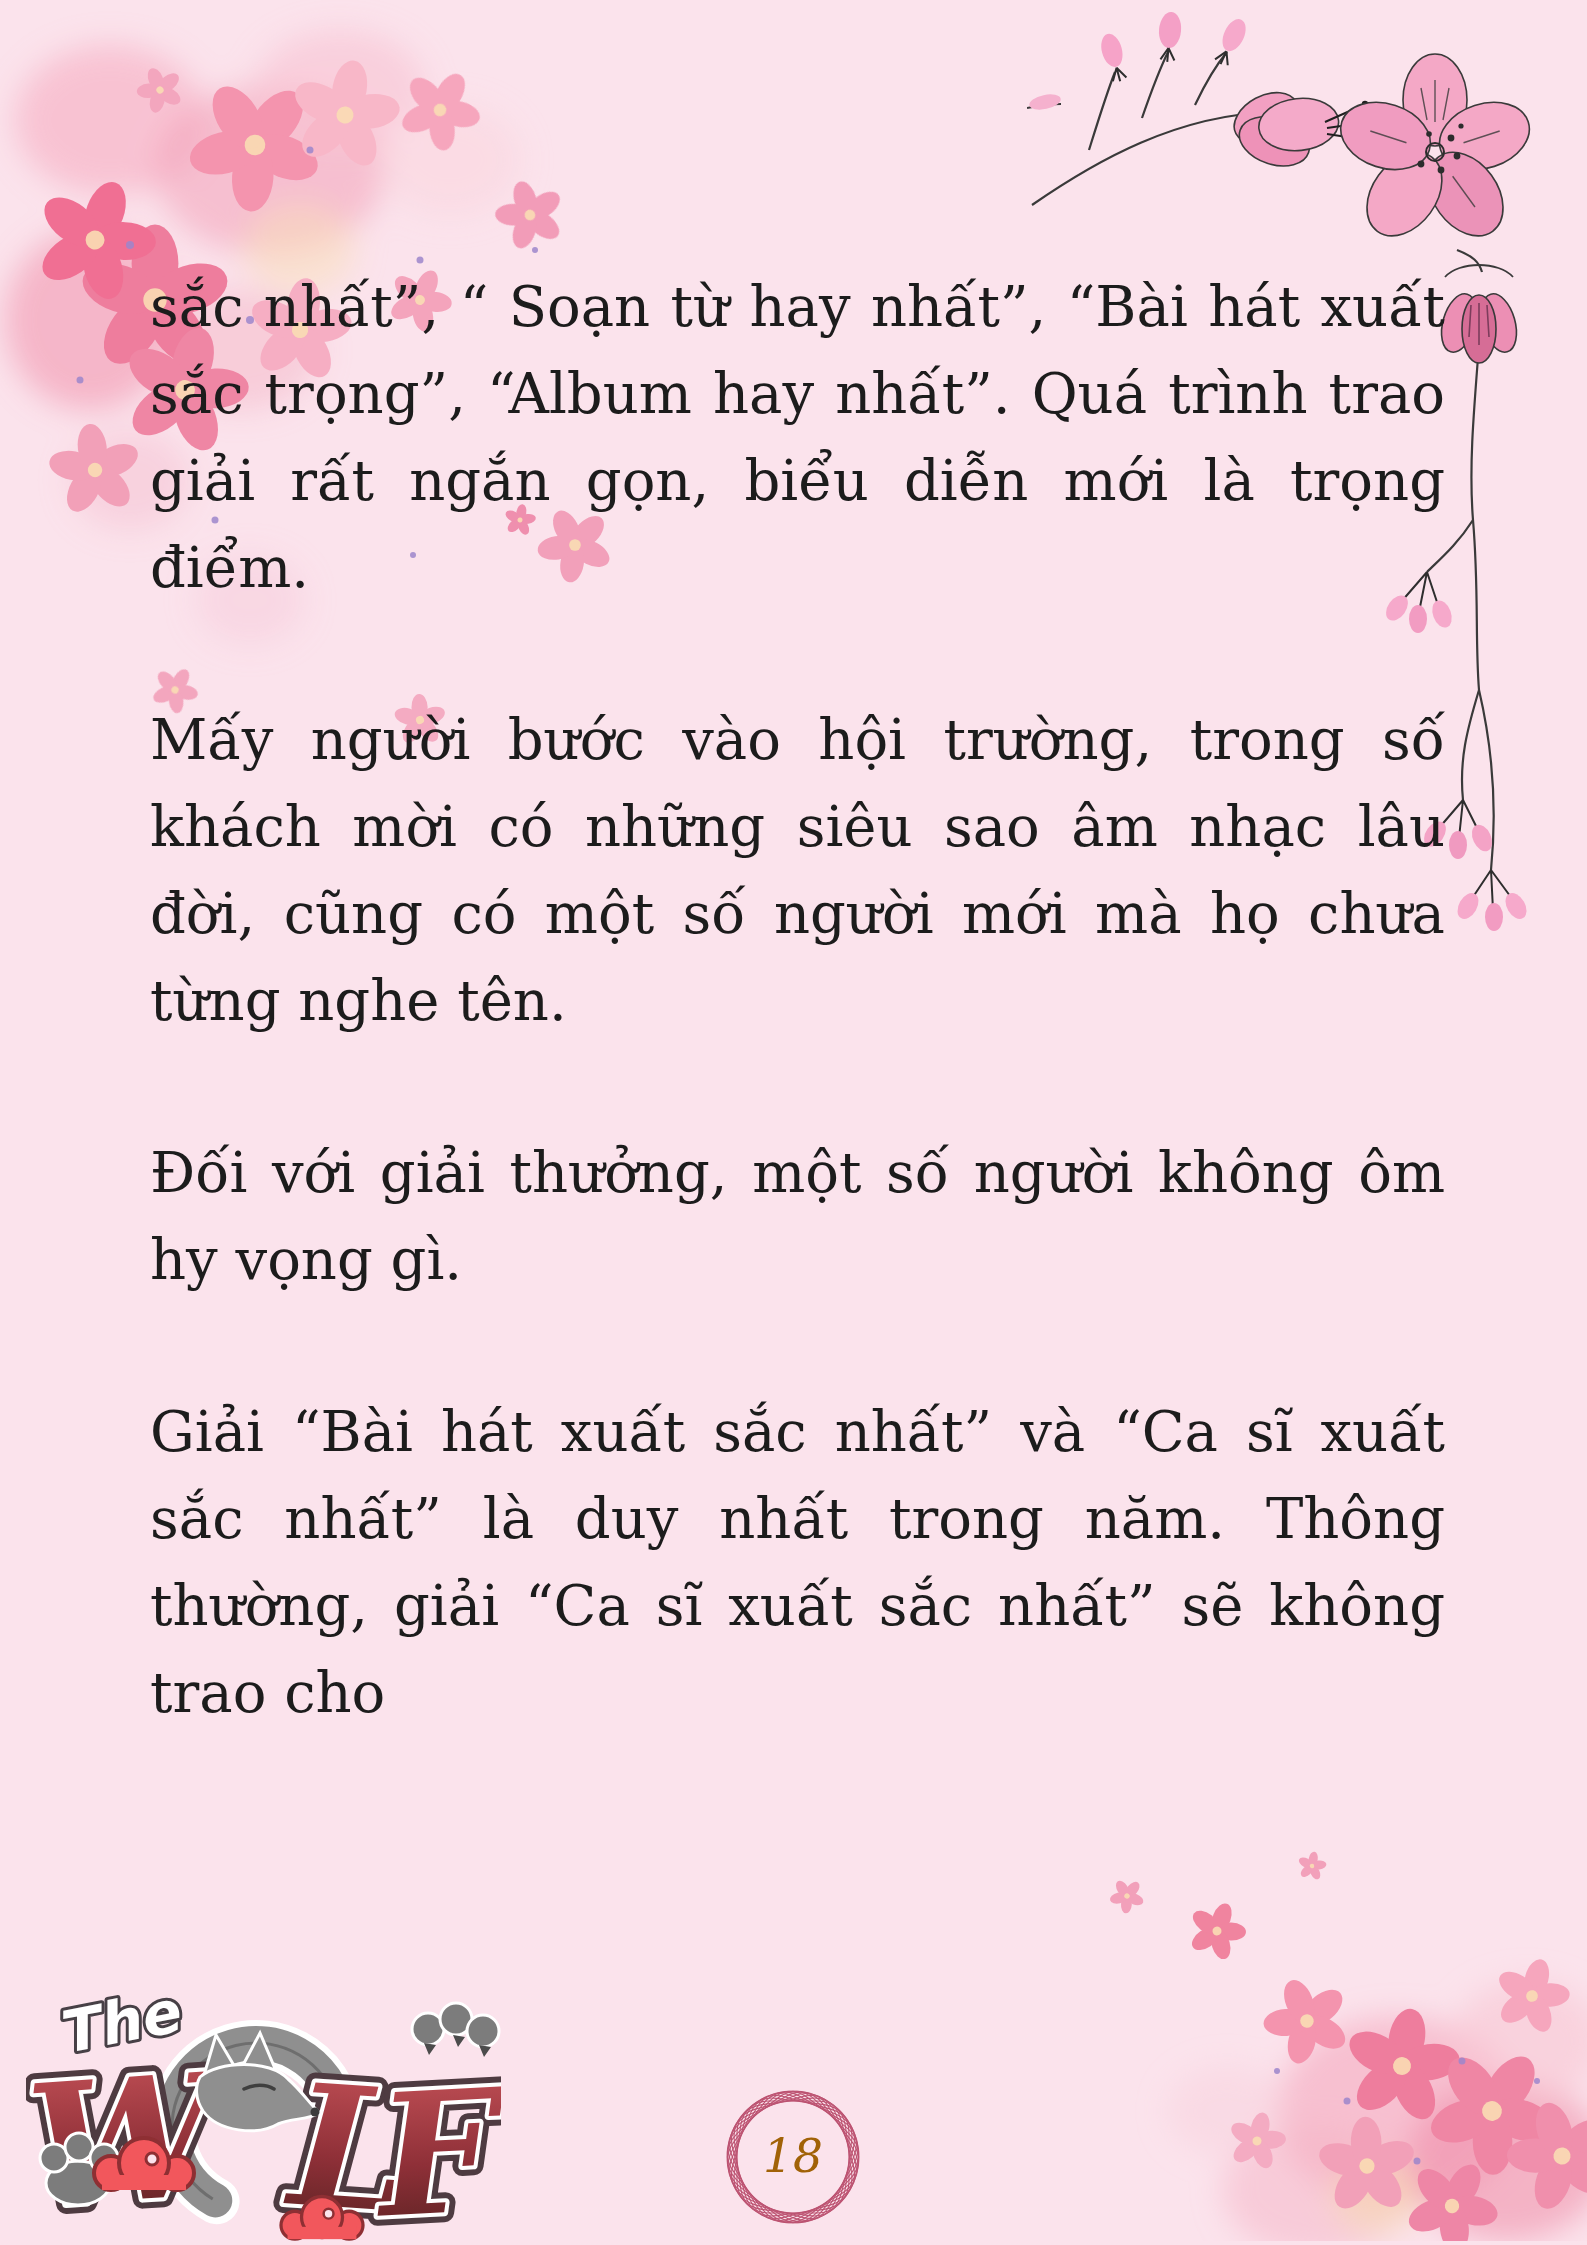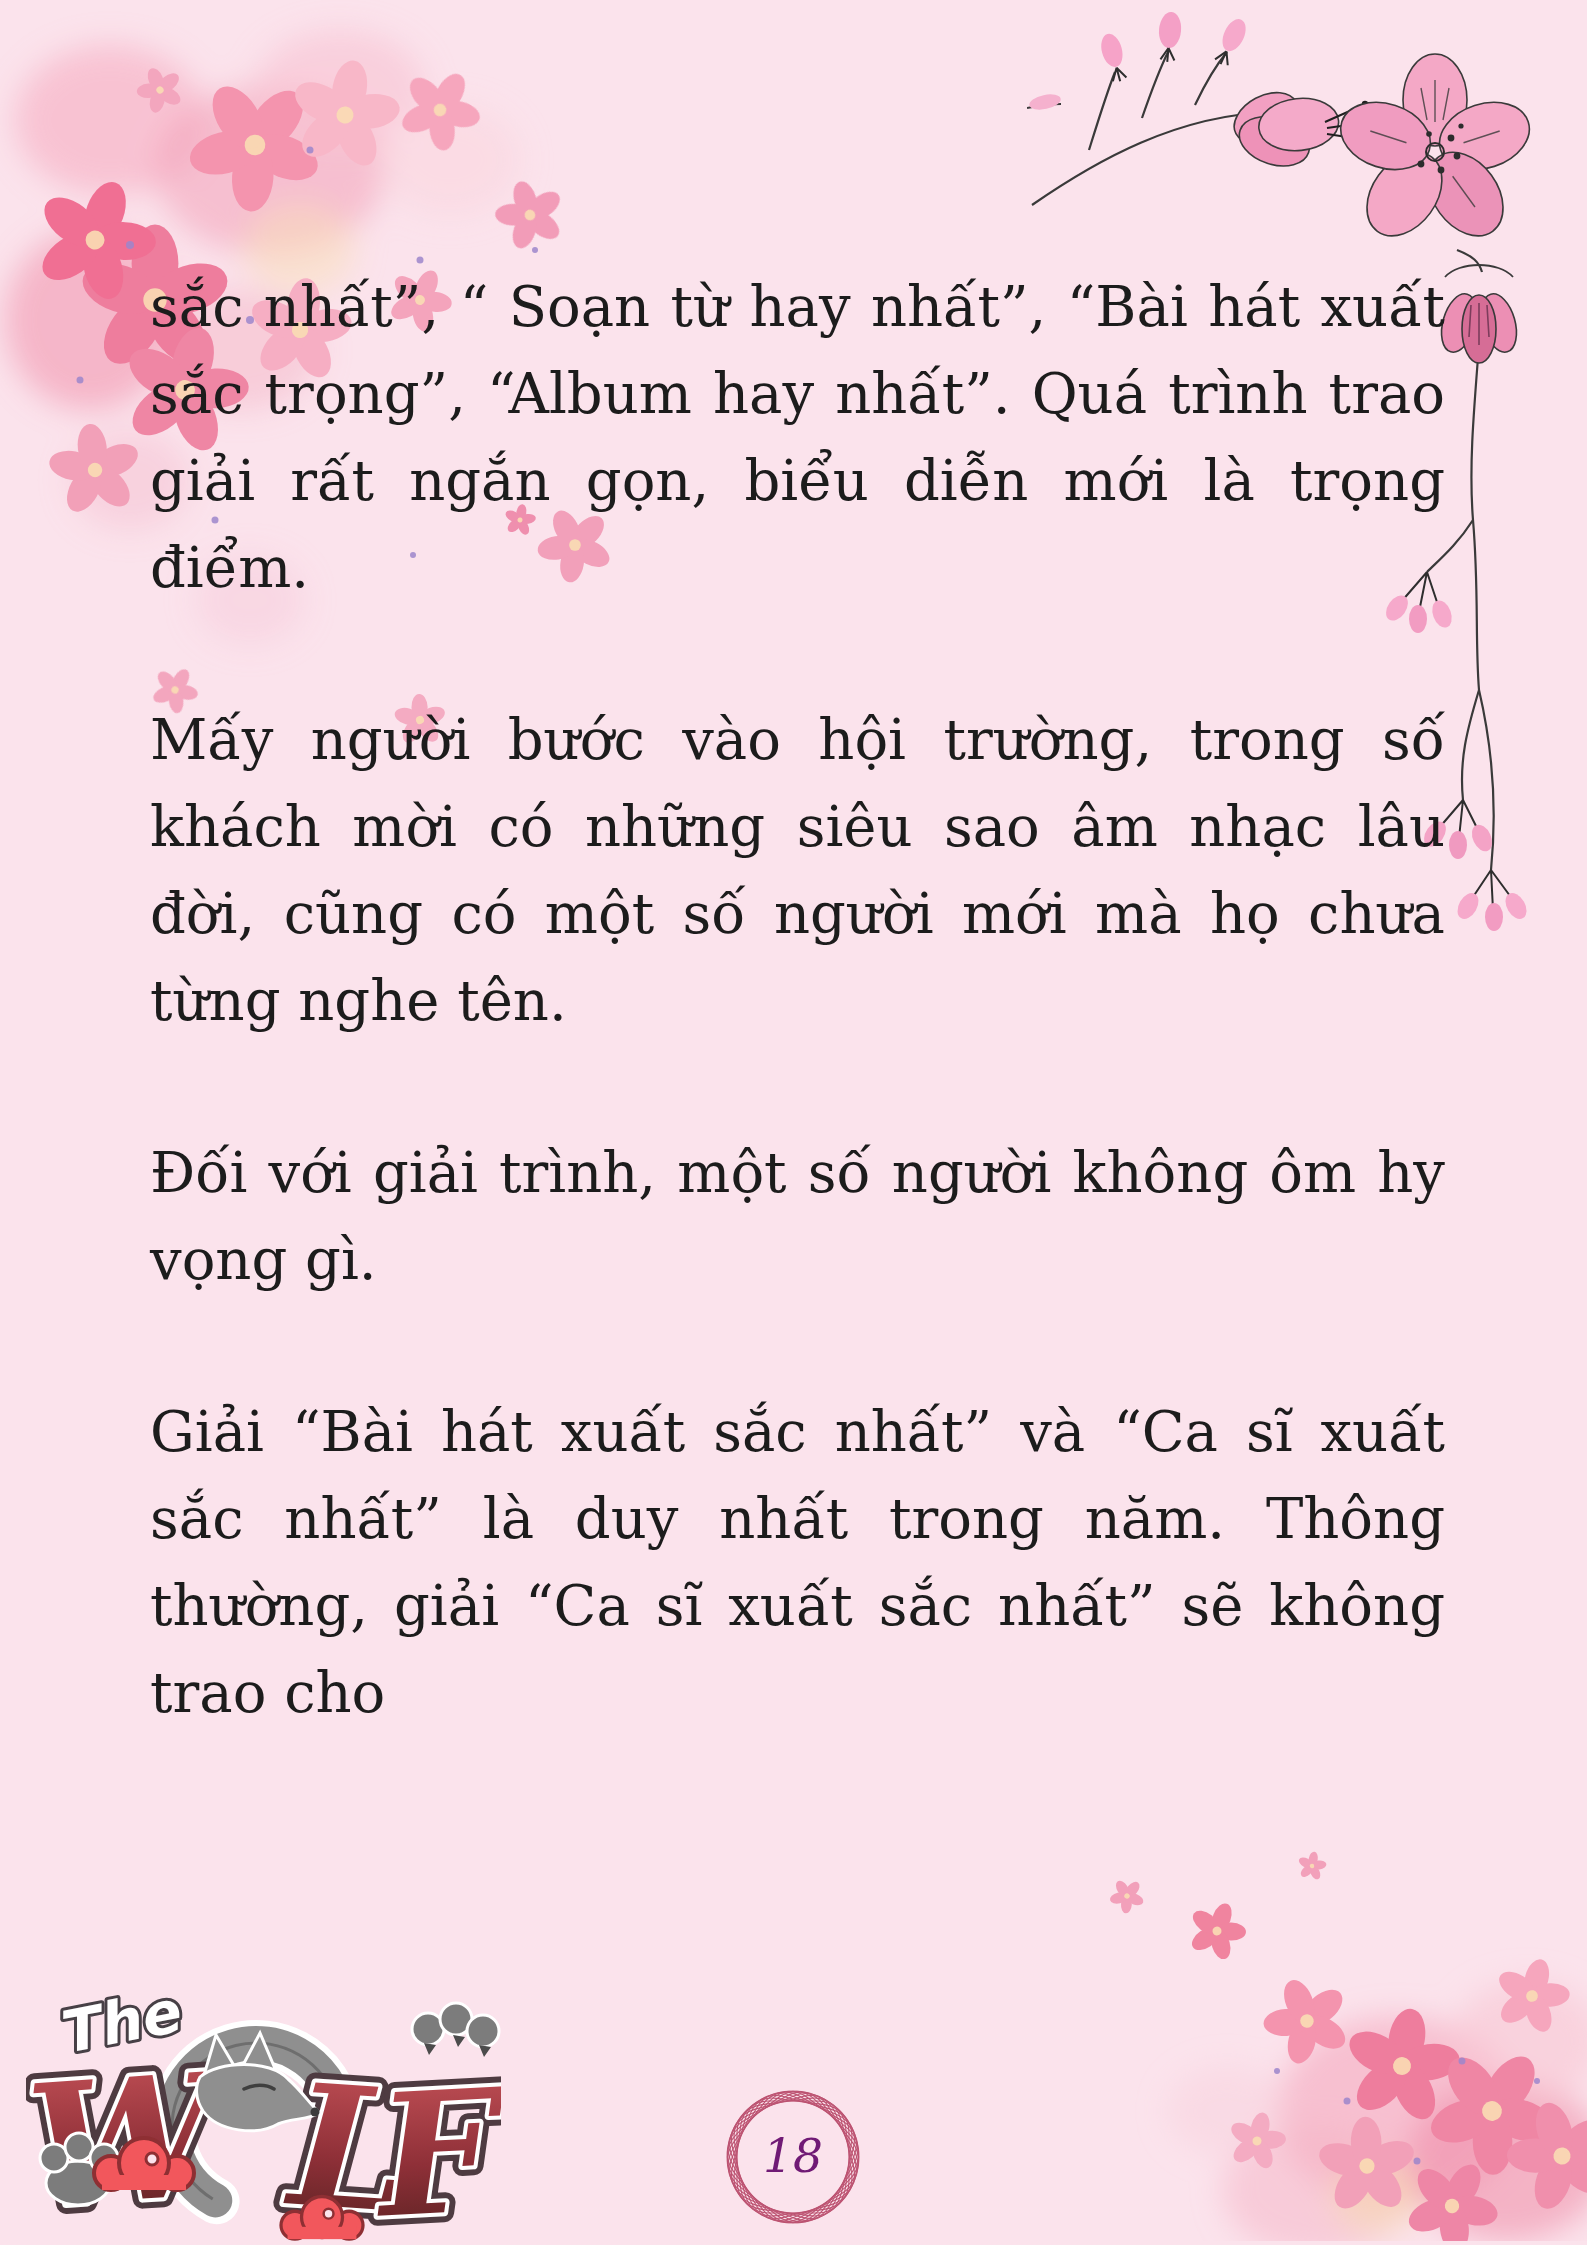--- a/index.html
+++ b/index.html
@@ -18,21 +18,21 @@
     text-align:justify;text-justify:inter-word;
   }
   .text-block p{margin:0 0 85px 0;}
   .text-block p:last-child{margin-bottom:0;}
   .logo-wrap{position:absolute;left:26px;top:1995px;width:475px;height:250px;}
   .badge{
     position:absolute;left:708px;top:2072px;width:170px;height:170px;
   }
   .badge .num{
     position:absolute;inset:0;display:flex;align-items:center;justify-content:center;
-    font-style:italic;font-size:47px;color:#701a75;font-family:"DejaVu Serif",serif;
+    font-style:italic;font-size:47px;color:#a16207;font-family:"DejaVu Serif",serif;
     padding-bottom:4px;
   }
   svg text.wl-back{
     font-family:"DejaVu Serif",serif;font-weight:bold;font-style:italic;
     fill:none;stroke:#4e3b41;stroke-width:20px;stroke-linejoin:round;
   }
   svg text.wl-front{
     font-family:"DejaVu Serif",serif;font-weight:bold;font-style:italic;
     fill:url(#wgrad);stroke:#ffffff;stroke-width:8px;paint-order:stroke;stroke-linejoin:round;
   }
@@ -239,21 +239,21 @@
       <circle cx="350" cy="350" r="3.5"></circle>
         <circle cx="210" cy="260" r="3"></circle>
       <circle cx="470" cy="270" r="3"></circle>
     </g>
   </svg>
 </div>
 
 <div class="text-block">
   <p>sắc nhất”, “ Soạn từ hay nhất”, “Bài hát xuất sắc trọng”, “Album hay nhất”. Quá trình trao giải rất ngắn gọn, biểu diễn mới là trọng điểm.</p>
   <p>Mấy người bước vào hội trường, trong số khách mời có những siêu sao âm nhạc lâu đời, cũng có một số người mới mà họ chưa từng nghe tên.</p>
-  <p>Đối với giải trình, một số người không ôm hy vọng gì.</p>
+  <p>Đối với giải thưởng, một số người không ôm hy vọng gì.</p>
   <p>Giải “Bài hát xuất sắc nhất” và “Ca sĩ xuất sắc nhất” là duy nhất trong năm. Thông thường, giải “Ca sĩ xuất sắc nhất” sẽ không trao cho</p>
 </div>
 
 <div class="logo-wrap">
   <svg width="475" height="250" viewBox="0 0 475 250">
 
     <g>
       <circle cx="230" cy="132" r="84" fill="none" stroke="#ffffff" stroke-width="46" stroke-dasharray="345 183" stroke-linecap="round" transform="rotate(118 230 132)"></circle>
       <circle cx="230" cy="132" r="84" fill="none" stroke="#8f8f8f" stroke-width="34" stroke-dasharray="340 188" stroke-linecap="round" transform="rotate(119 230 132)"></circle>
       <circle cx="230" cy="132" r="84" fill="none" stroke="#595959" stroke-width="3" stroke-dasharray="330 198" transform="rotate(121 230 132)" opacity="0.6"></circle>

